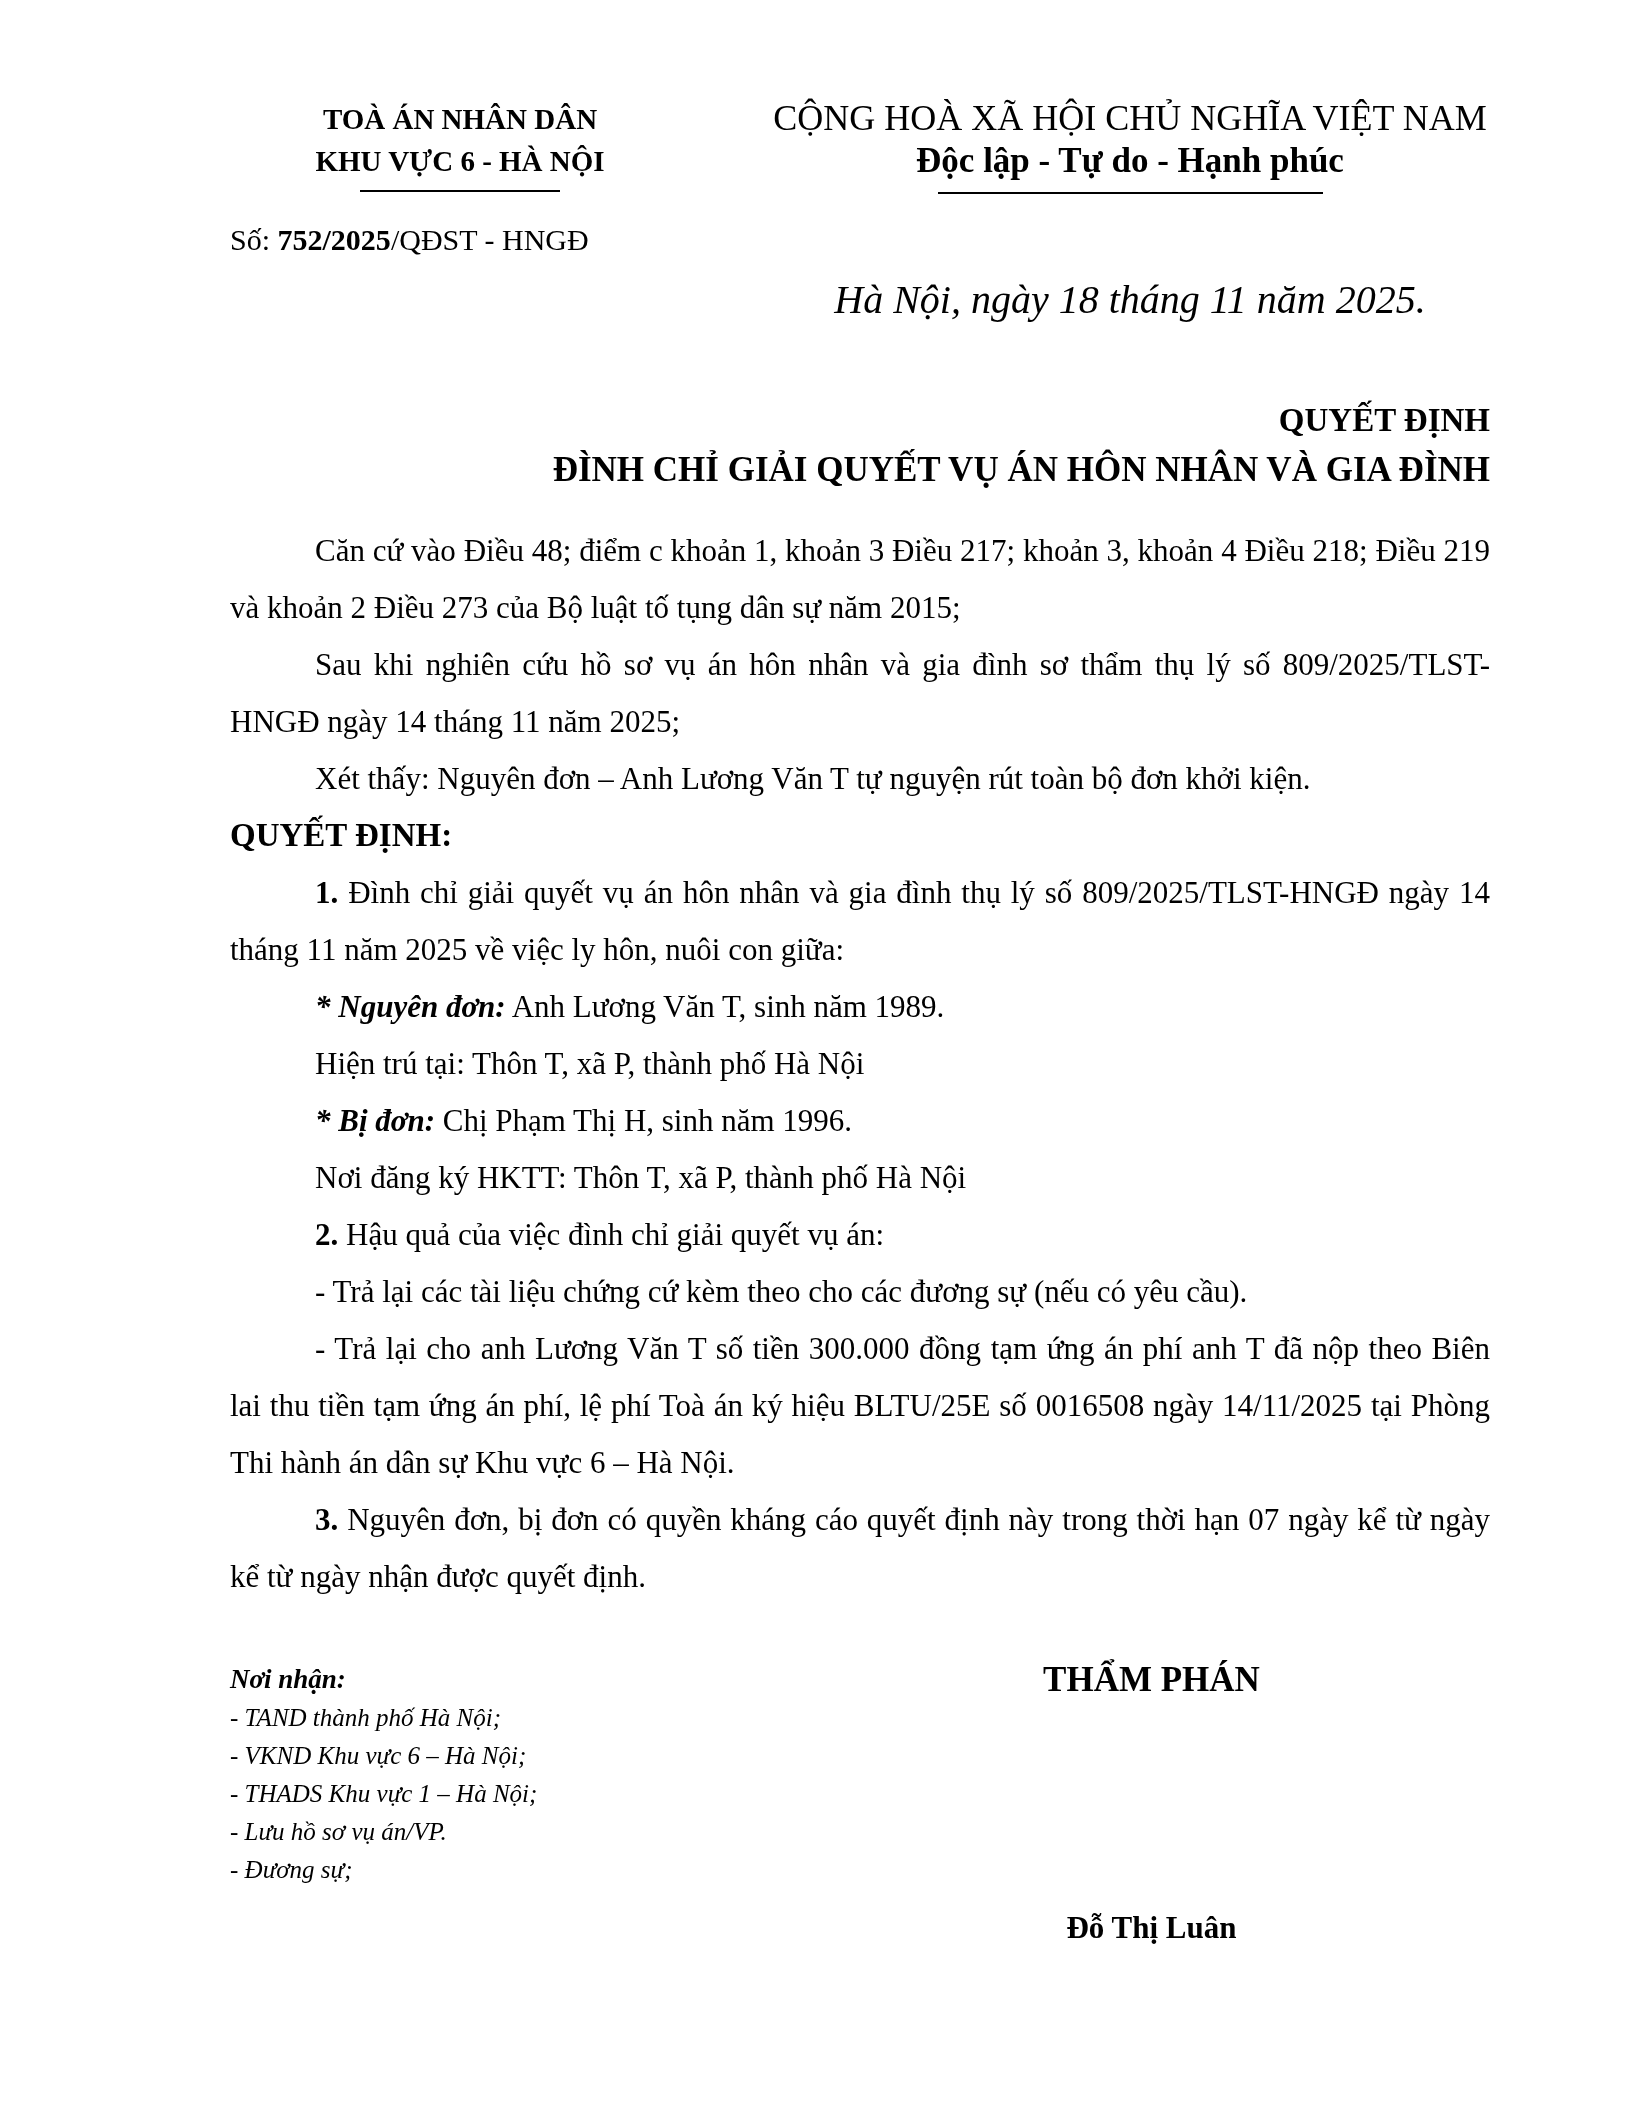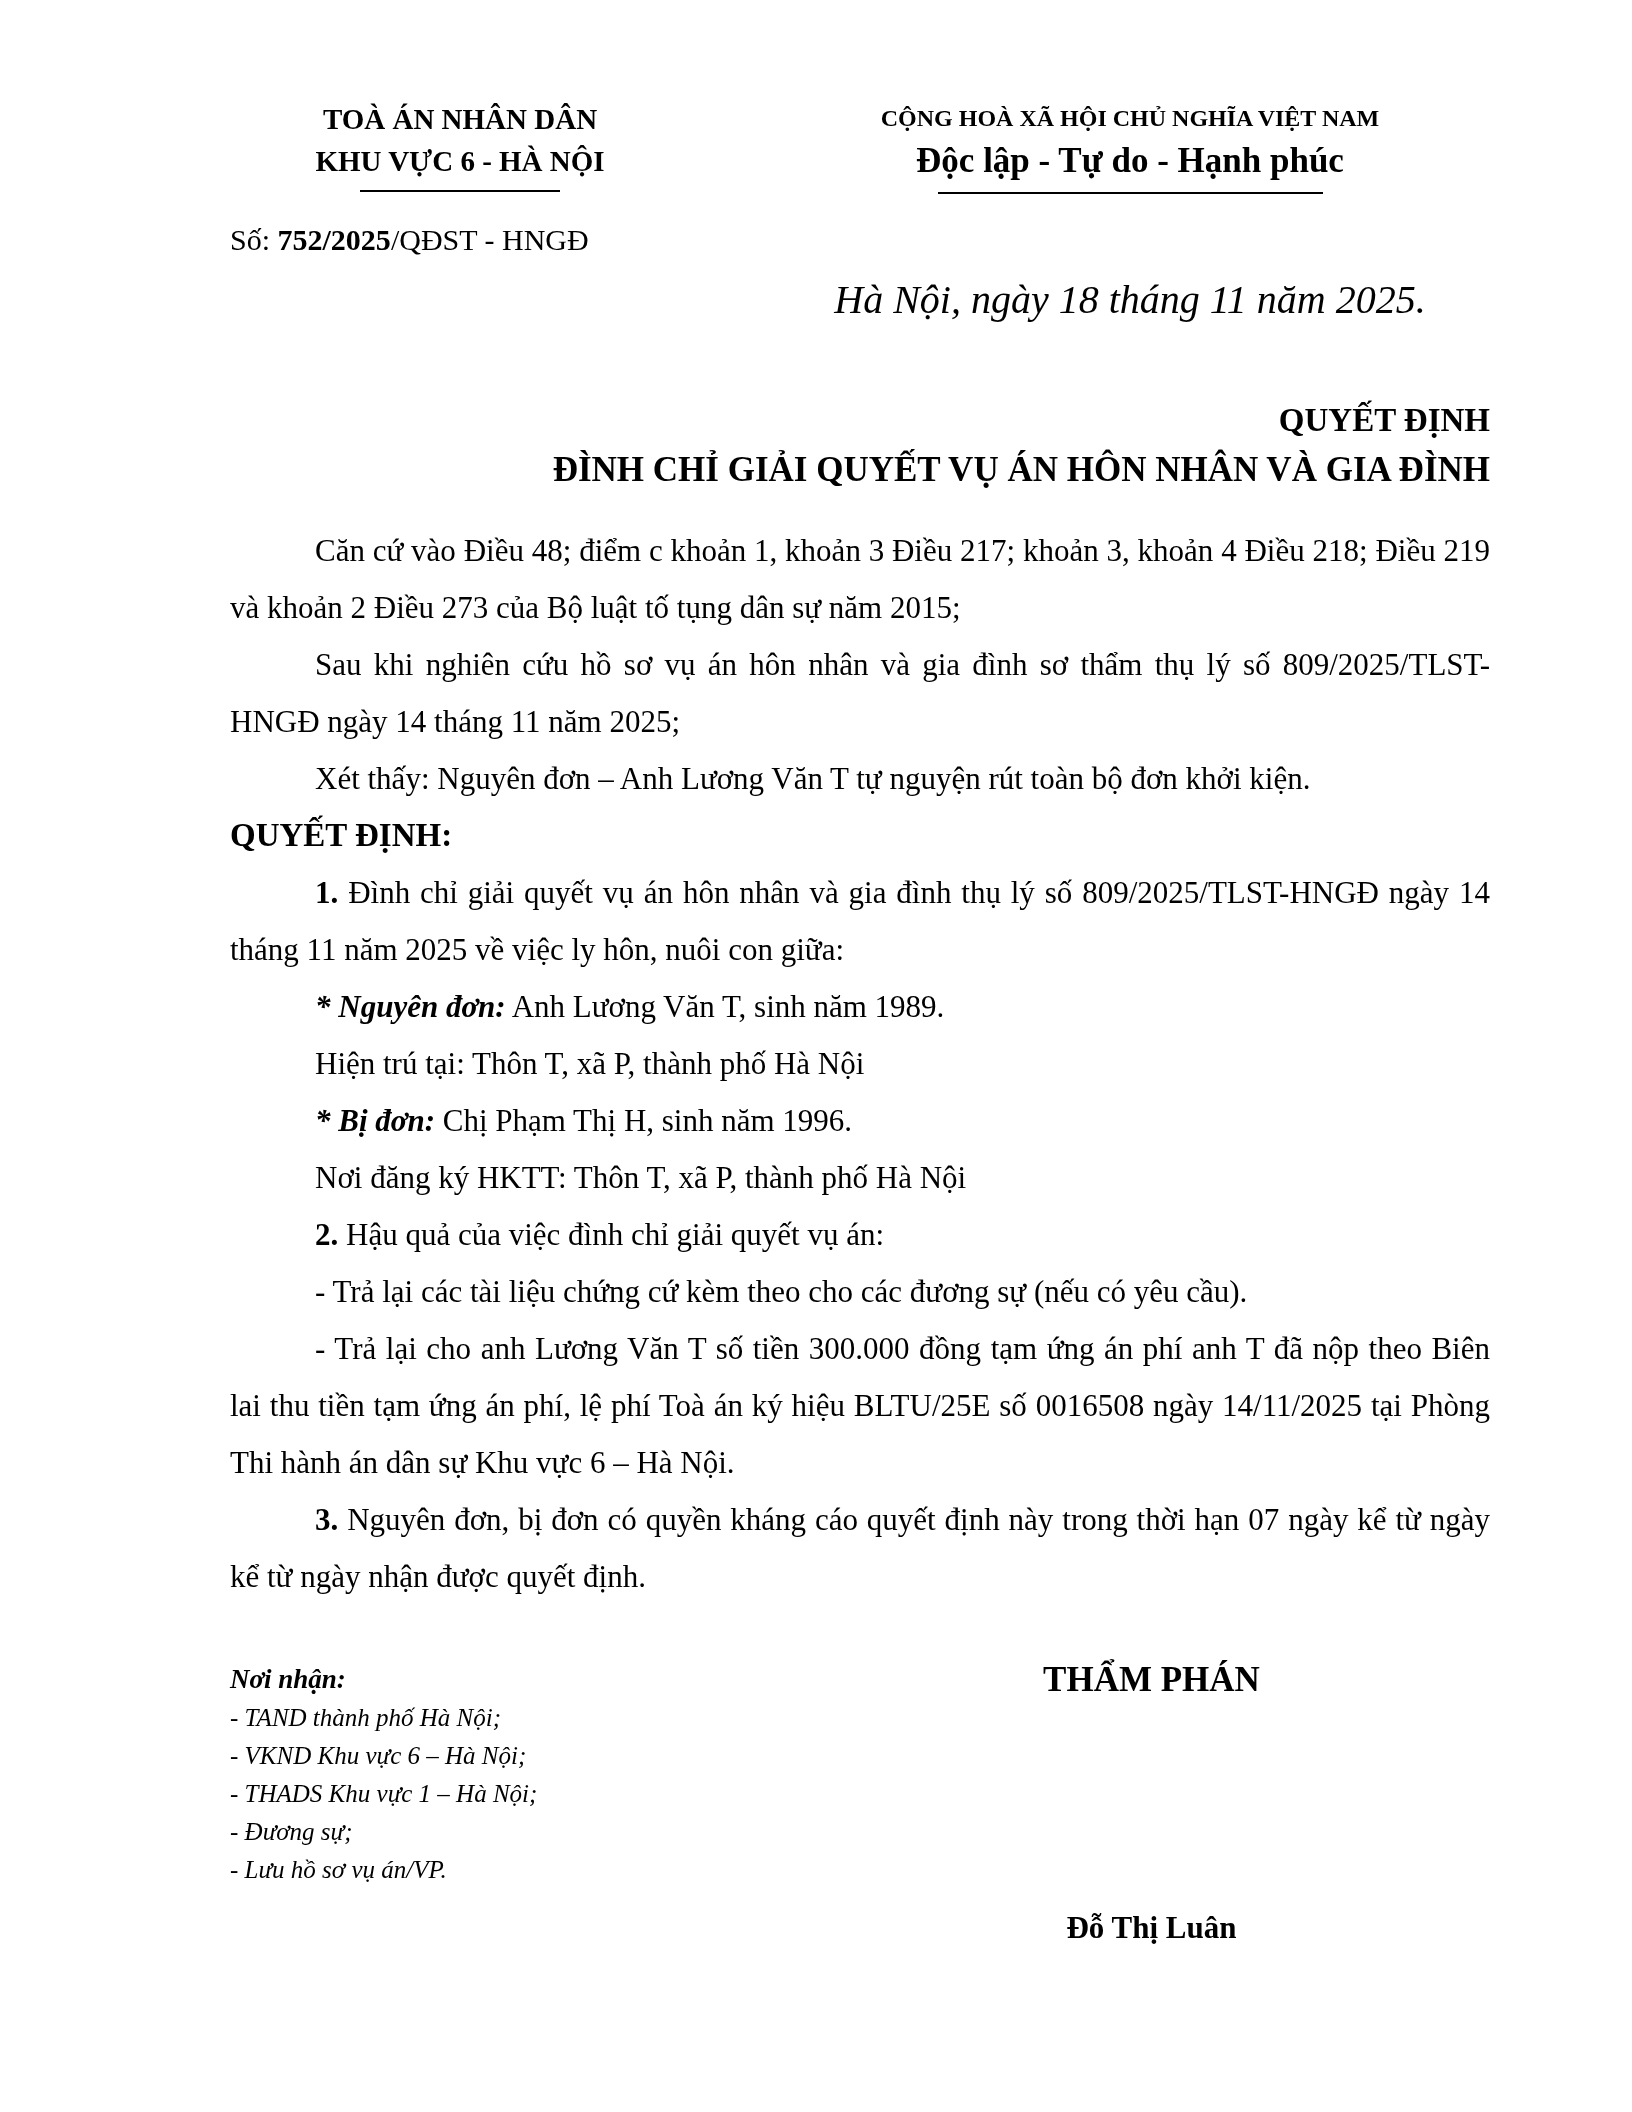--- a/index.html
+++ b/index.html
@@ -33,22 +33,22 @@
     font-weight: bold;
     font-size: 29px;
     line-height: 42px;
   }
   .h-right {
     width: 720px;
     margin-left: auto;
     text-align: center;
   }
   .h-right .l1 {
-    font-weight: bold;
-    font-size: 24px;
+    font-weight: normal;
+    font-size: 36px;
     line-height: 40px;
   }
   .h-right .l2 {
     font-weight: bold;
     font-size: 35px;
     line-height: 46px;
   }
   .rule {
     border: none;
     border-top: 2.5px solid #000000;
@@ -189,22 +189,22 @@
     <p>- Trả lại cho anh Lương Văn T số tiền 300.000 đồng tạm ứng án phí anh T đã nộp theo Biên lai thu tiền tạm ứng án phí, lệ phí Toà án ký hiệu BLTU/25E số 0016508 ngày 14/11/2025 tại Phòng Thi hành án dân sự Khu vực 6 – Hà Nội.</p>
     <p><span class="b">3.</span><span>  Nguyên đơn, bị đơn có quyền kháng cáo quyết định này trong thời hạn 07 ngày kể từ ngày kể từ ngày nhận được quyết định.</span></p>
   </div>
 
   <div class="footer-row">
     <div class="recipients">
       <div class="recipients-label">Nơi nhận:</div>
       <div class="recipient-item">- TAND thành phố Hà Nội;</div>
       <div class="recipient-item">- VKND Khu vực 6 – Hà Nội;</div>
       <div class="recipient-item">- THADS Khu vực 1 – Hà Nội;</div>
+      <div class="recipient-item">- Lưu hồ sơ vụ án/VP.</div>
       <div class="recipient-item">- Đương sự;</div>
-      <div class="recipient-item">- Lưu hồ sơ vụ án/VP.</div>
     </div>
     <div class="signature-col">
       <div class="judge-title">THẨM PHÁN</div>
       <div class="judge-name">Đỗ Thị Luân</div>
     </div>
   </div>
 
 </div>
 
 </body></html>

